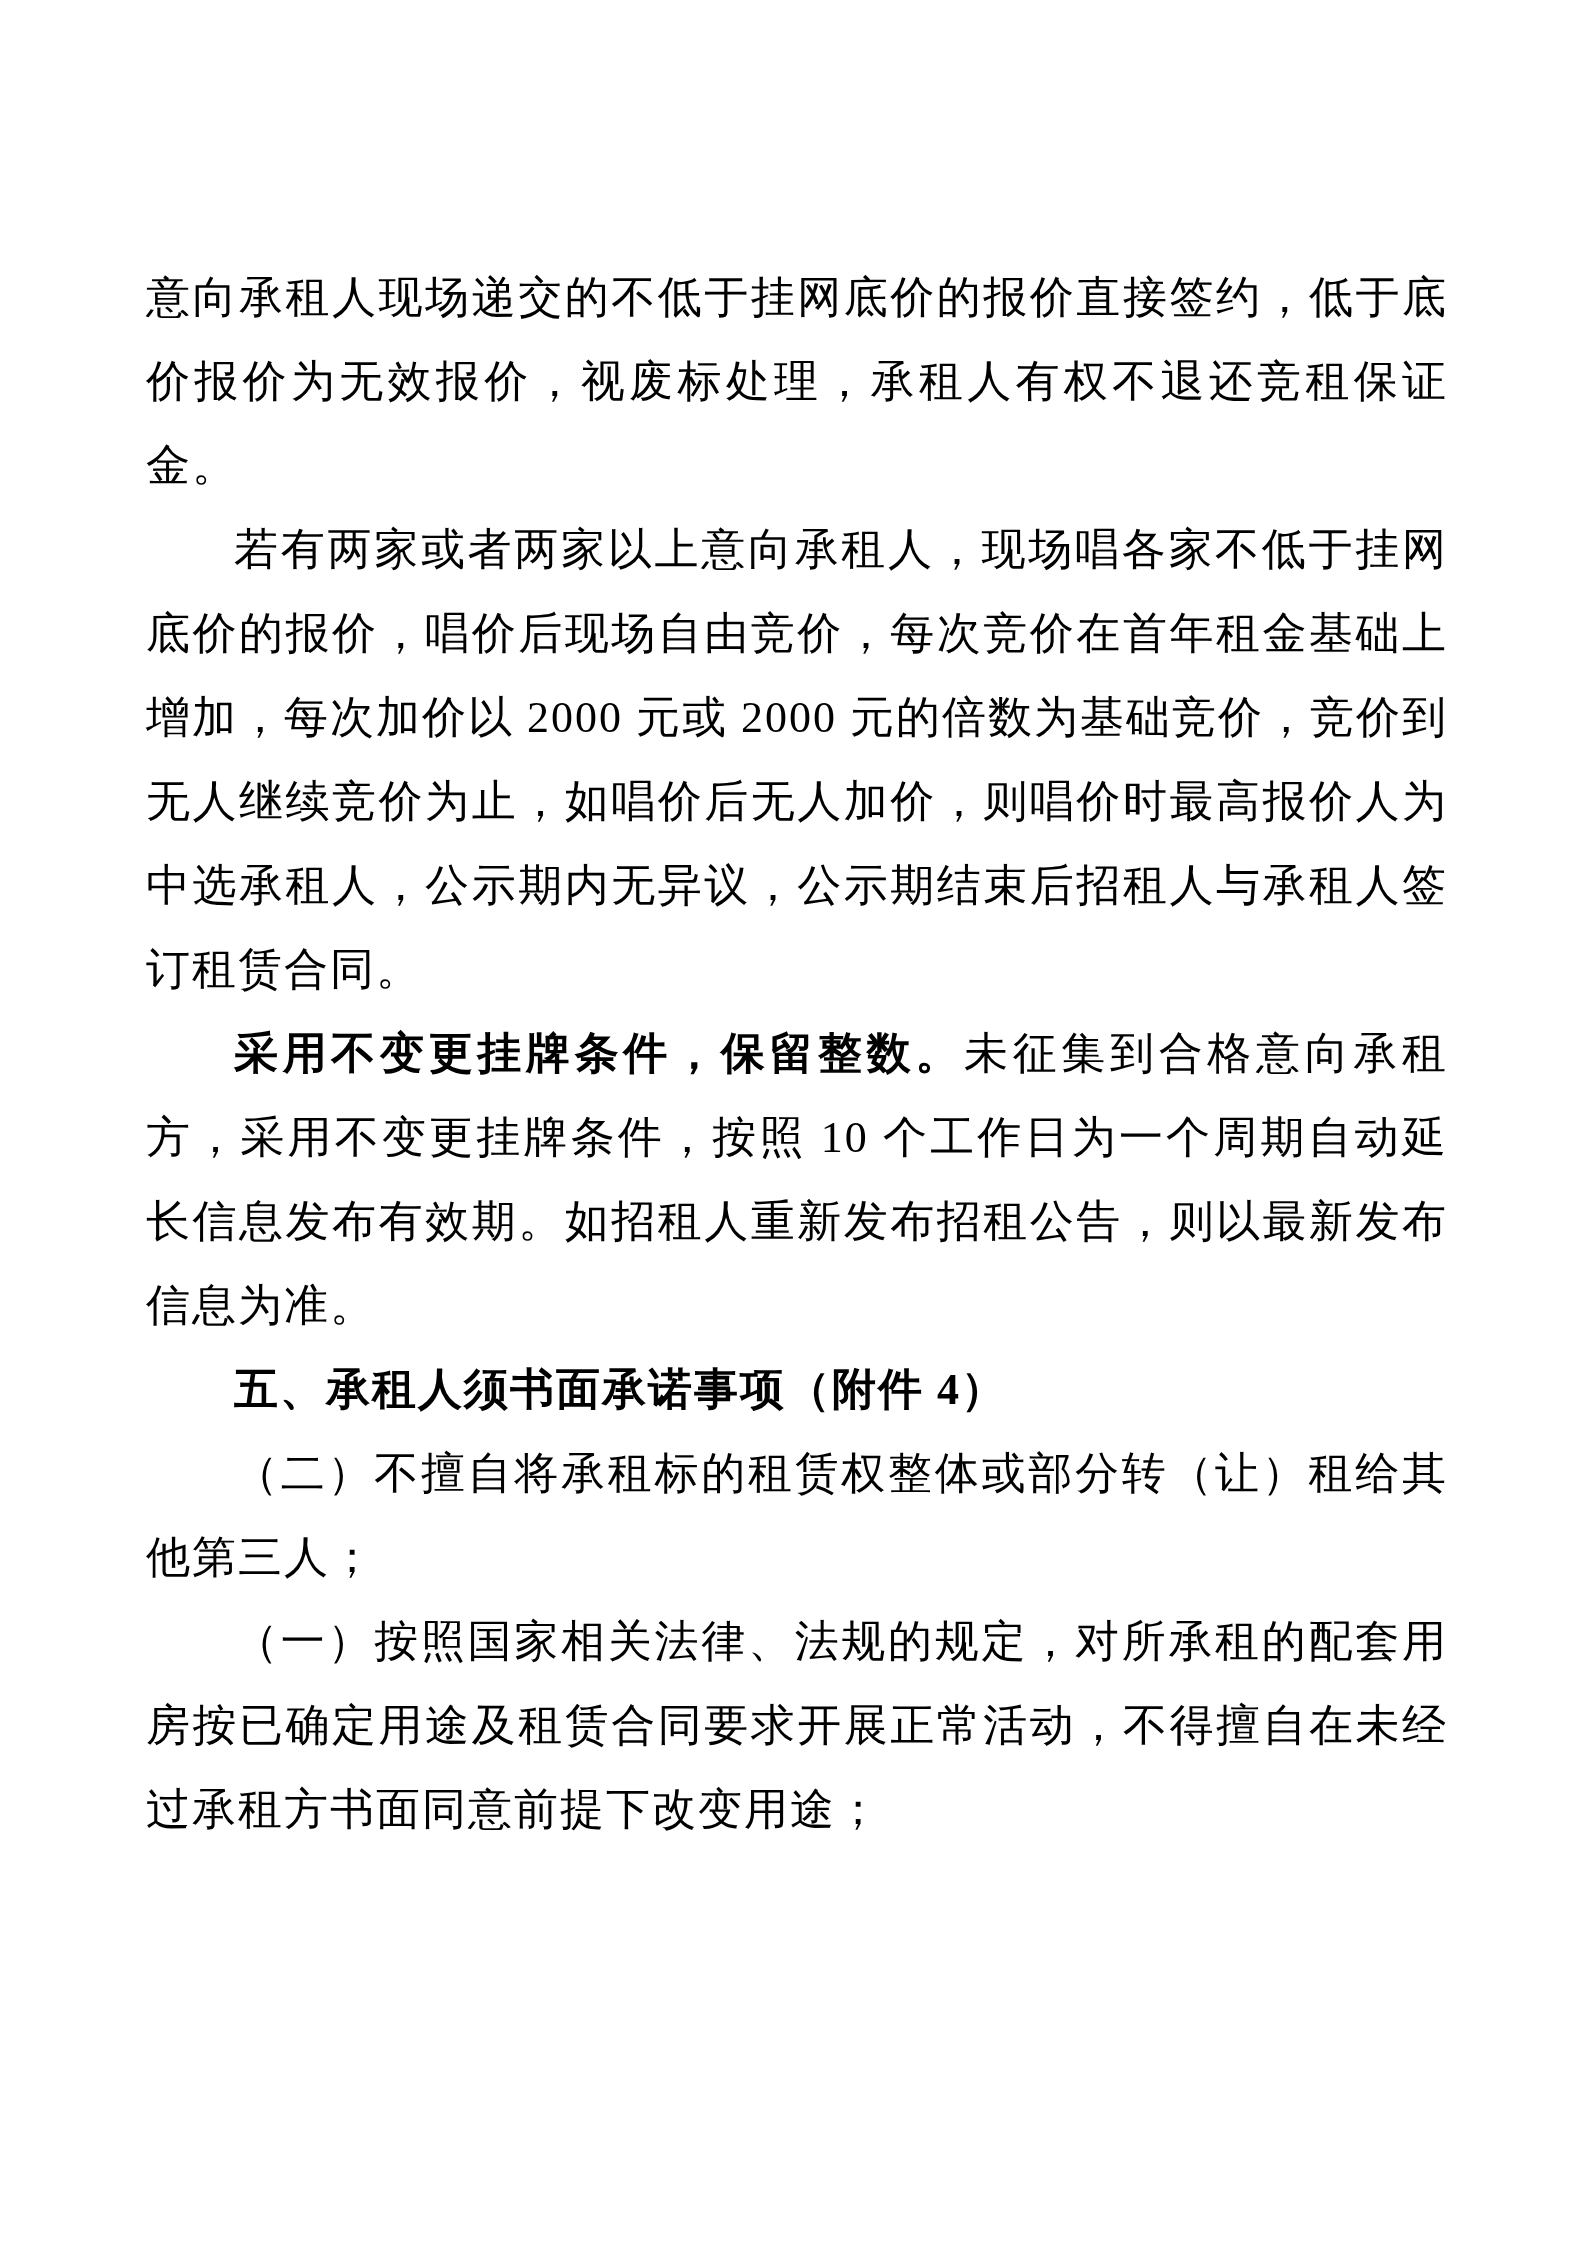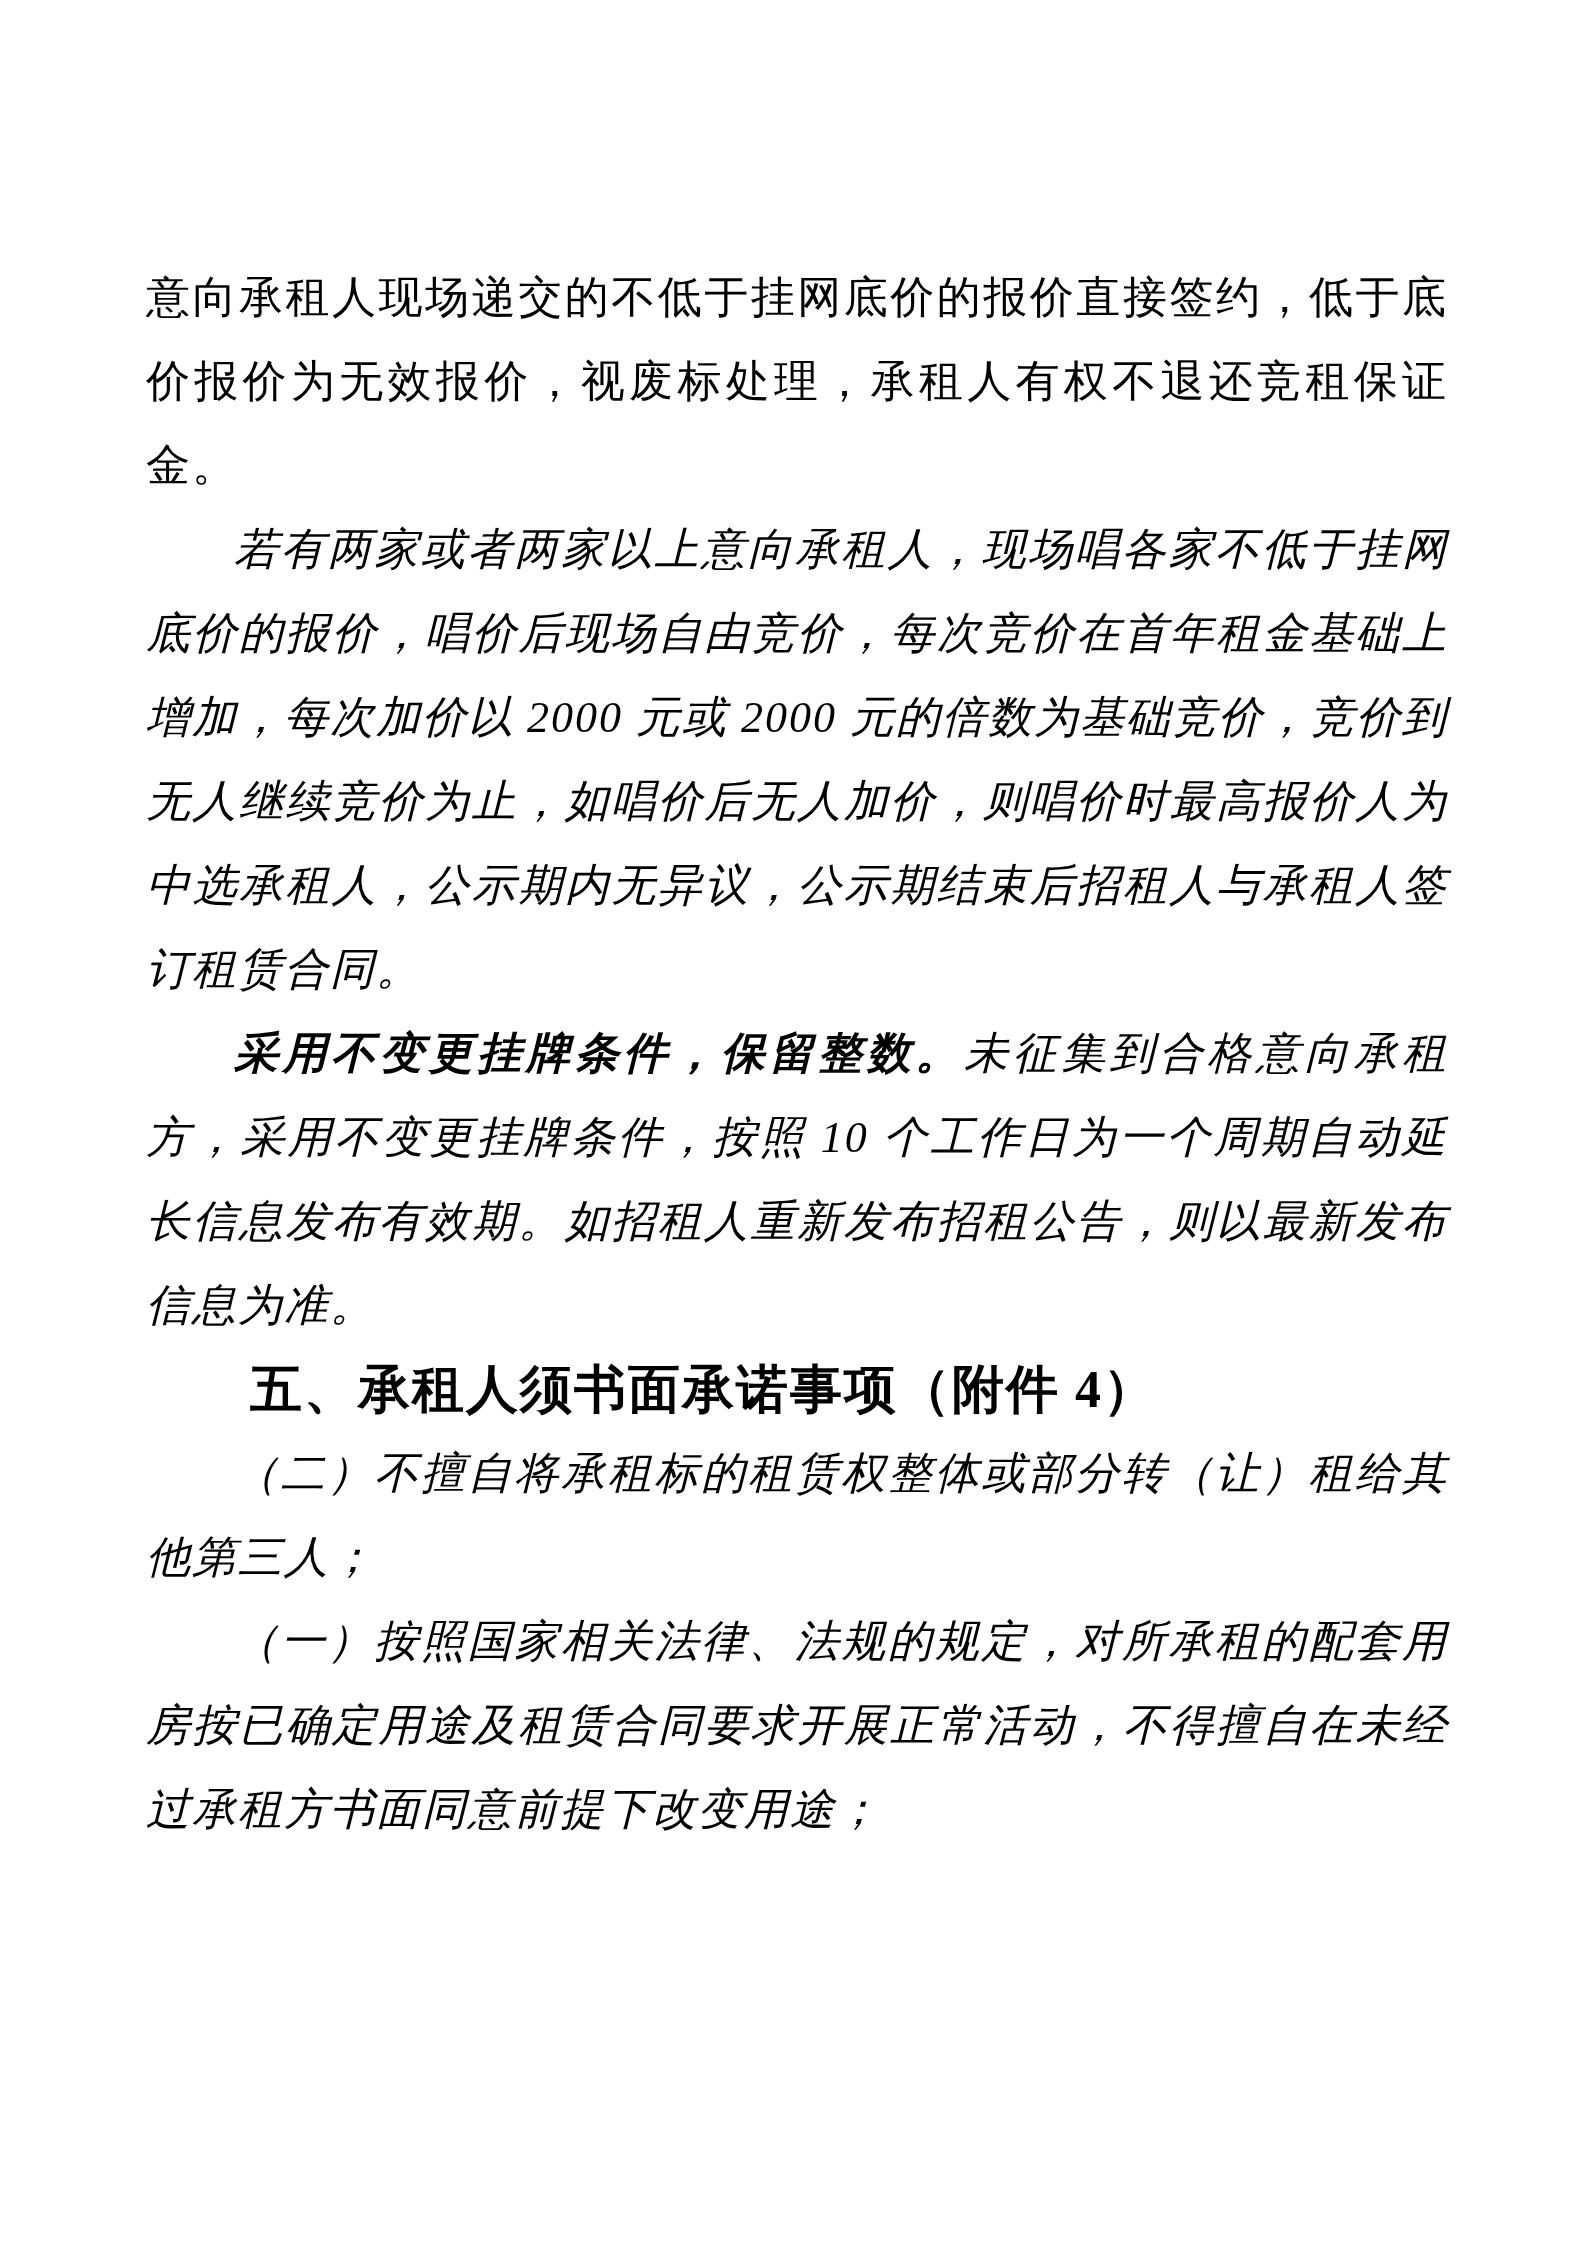--- a/index.html
+++ b/index.html
@@ -33,28 +33,27 @@
     margin: 0;
     font-size: 44px;
     line-height: 84px;
     text-align: justify;
     text-justify: inter-character;
     letter-spacing: 2px;
     color: #000000;
   }
   .para.indent {
     text-indent: 2em;
-    font-style: italic;
   }
   .para .lead-bold {
     font-weight: bold;
   }
   .heading {
     margin: 0;
-    font-size: 52px;
+    font-size: 44px;
     line-height: 84px;
     font-weight: bold;
     text-indent: 2em;
     letter-spacing: 2px;
     color: #000000;
   }
 </style>
 </head>
 <body>
 

